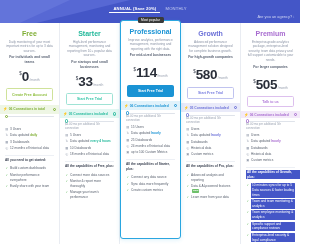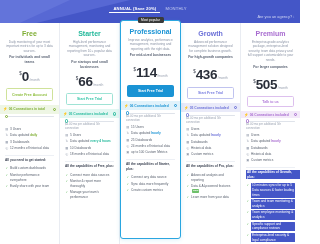--- a/index.html
+++ b/index.html
@@ -242,21 +242,21 @@
             <span class="ic check">✓</span>
             <span class="txt">Easily share with your team</span>
           </div>
         </div>
       </div>
       <div class="col">
         <div class="card-top">
           <div class="plan-name" style="color:#23b99b">Starter</div>
           <div class="plan-desc">High-level performance management, monitoring and reporting from 10+ popular data sources.</div>
           <div class="plan-for">For startups and small businesses</div>
-          <div class="price-row"><span class="cur">$</span><span class="amt">66</span><span class="per">/month</span></div>
+          <div class="price-row"><span class="cur">$</span><span class="amt">33</span><span class="per">/month</span></div>
         </div>
         <a class="cta starter">Start Free Trial</a>
         <div class="conn-band c-starter">
           <span class="plug">⚡</span>
           <span>05 Connections included</span>
           <span class="info">i</span>
         </div>
         <div class="slider">
           <div class="track">
             <div class="knob k-starter"></div>
@@ -355,21 +355,21 @@
             <span class="ic check">✓</span>
             <span class="txt">Create custom metrics</span>
           </div>
         </div>
       </div>
       <div class="col">
         <div class="card-top">
           <div class="plan-name" style="color:#6b70d8">Growth</div>
           <div class="plan-desc">Advanced performance management solution designed for complete business growth.</div>
           <div class="plan-for">For high-growth companies</div>
-          <div class="price-row"><span class="cur">$</span><span class="amt">436</span><span class="per">/month</span></div>
+          <div class="price-row"><span class="cur">$</span><span class="amt">580</span><span class="per">/month</span></div>
         </div>
         <a class="cta growth">Start Free Trial</a>
         <div class="conn-band c-growth">
           <span class="plug">⚡</span>
           <span>05 Connections included</span>
           <span class="info">i</span>
         </div>
         <div class="slider">
           <div class="track">
             <div class="knob k-growth"></div>

